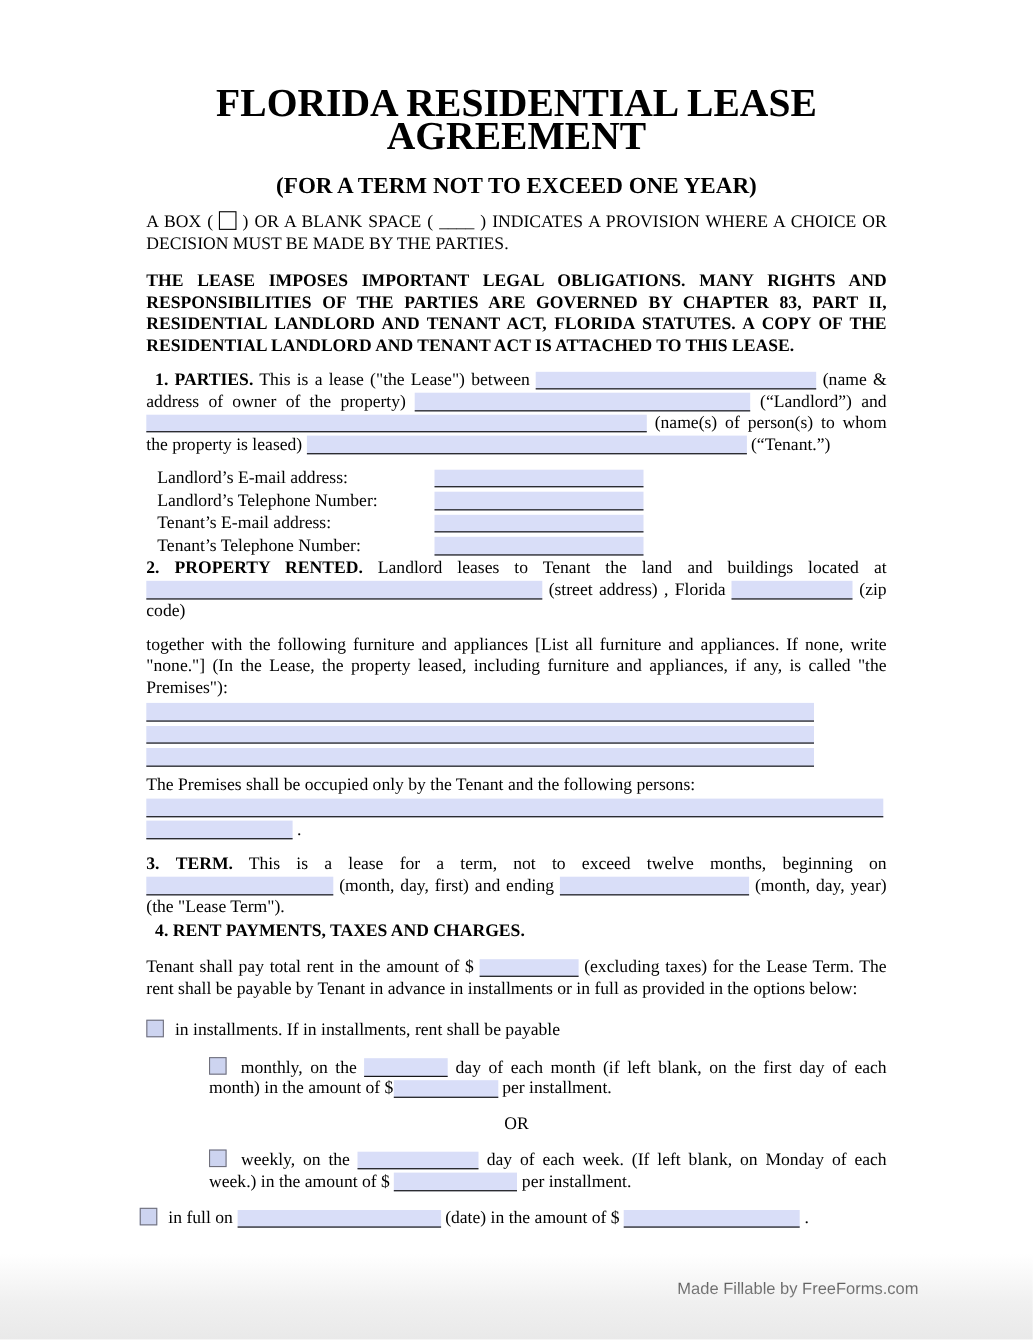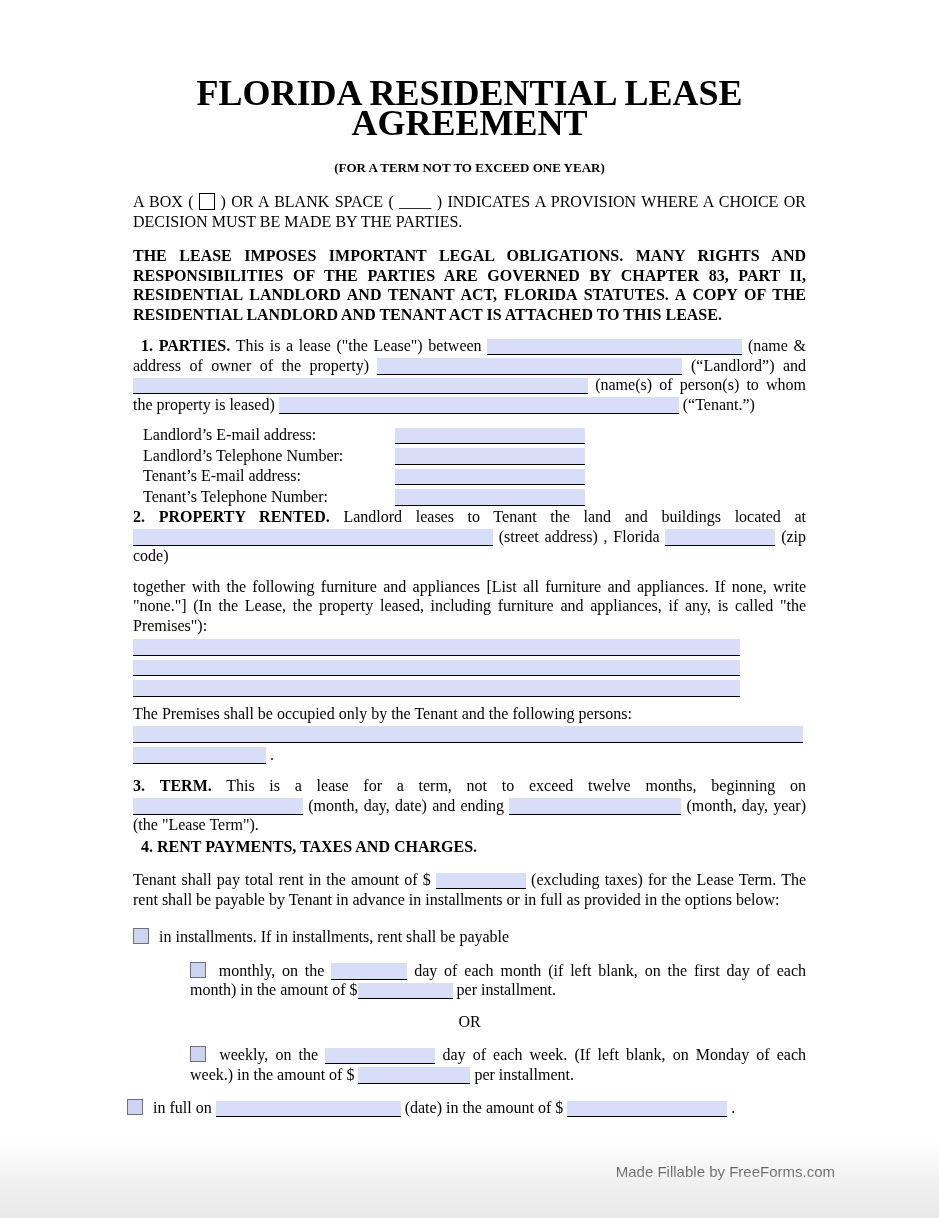--- a/index.html
+++ b/index.html
@@ -6,21 +6,21 @@
   .page {
     position:relative; width:939px; height:1218px; background:#ffffff;
     font-family:"Liberation Serif", serif; color:#000; overflow:hidden;
   }
   .content { position:absolute; left:133px; top:0; width:673px; font-size:16px; line-height:19.5px; }
   .jst { text-align:justify; }
   p { margin:0; }
   b, .bold { font-weight:bold; }
 
   .title { margin-top:78px; text-align:center; font-size:36px; font-weight:bold; line-height:30px; }
-  .subtitle { margin-top:20px; text-align:center; font-size:13px; font-weight:bold; line-height:20px; }
+  .subtitle { margin-top:20px; text-align:center; font-size:21px; font-weight:bold; line-height:20px; }
   .notice { margin-top:14px; }
   .legal { margin-top:15px; font-weight:bold; }
   .sec1 { margin-top:12px; }
   .contact { margin-top:11px; margin-left:10px; }
   .crow { height:20.5px; white-space:nowrap;text-decoration:underline; }
   .clabel { display:inline-block; width:252px; }
   .cfld { display:inline-block; width:190px; height:15.5px; background:#d9def8; border-bottom:1.6px solid #000; vertical-align:-4px; }
   .sec2 { }
   .furn { margin-top:11px; }
   .flin { height:15.5px; background:#d9def8; border-bottom:1.6px solid #000; width:607px; margin-top:4px; }
@@ -120,21 +120,21 @@
         <span class="fld" style="width:133px"></span>
         <span>.</span>
       </div>
     </div>
 
     <p class="sec3 jst">
       <b>3.</b>
       <b>TERM.</b>
       <span>This is a lease for a term, not to exceed twelve months, beginning on</span>
       <span class="fld" style="width:170px"></span>
-      <span>(month, day, date) and ending</span>
+      <span>(month, day, first) and ending</span>
       <span class="fld" style="width:172px"></span>
       <span>(month, day, year) (the "Lease Term").</span>
     </p>
 
     <p class="sec4head">
       <span>4.</span>
       <span>RENT PAYMENTS, TAXES AND CHARGES.</span>
     </p>
 
     <p class="rent jst">

